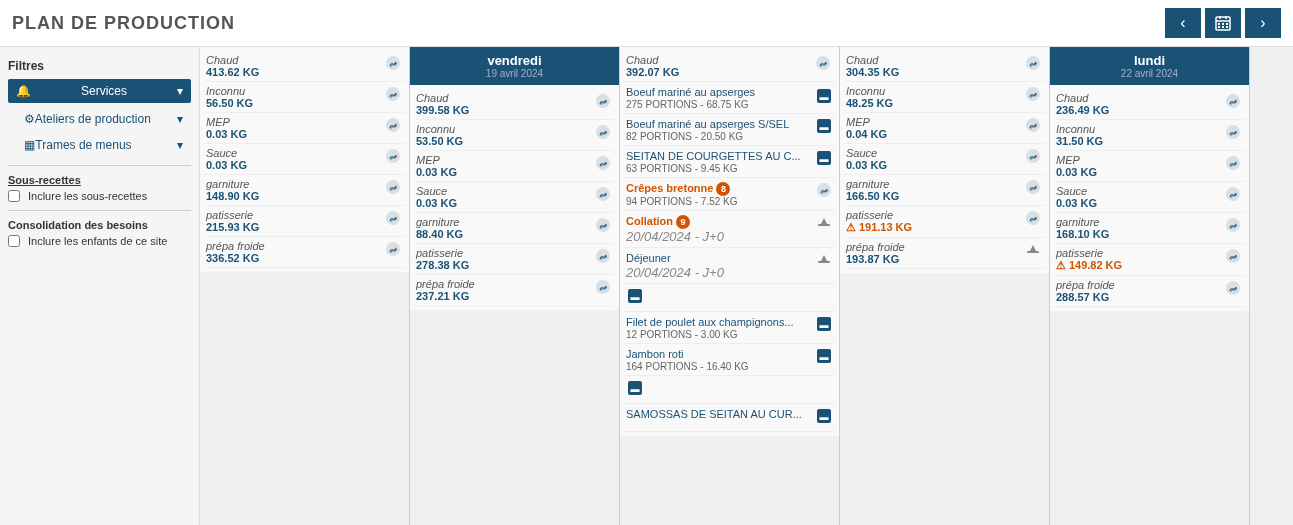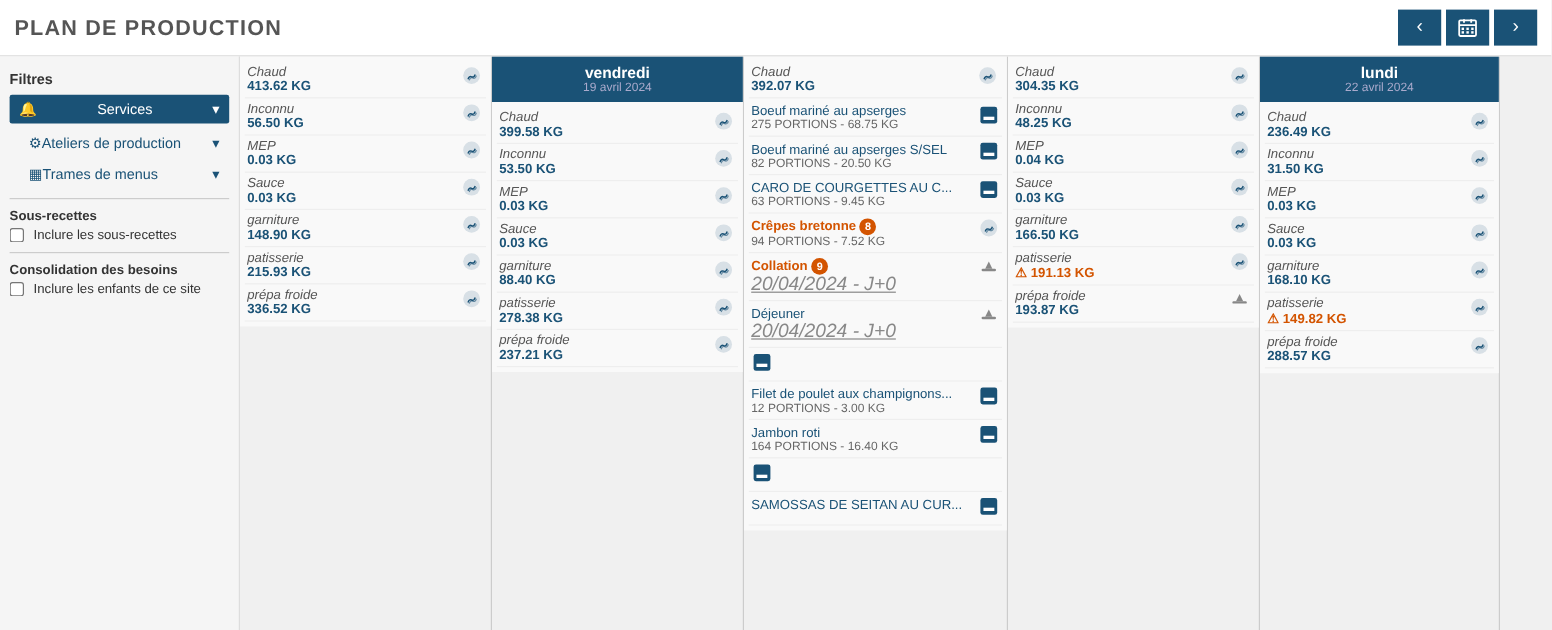--- a/index.html
+++ b/index.html
@@ -16,21 +16,21 @@
     .main { display: flex; height: calc(525px - 45px); }
 
     
     .sidebar { width: 200px; min-width: 200px; background: #f5f5f5; border-right: 1px solid #ddd; padding: 8px; overflow-y: auto; }
     .sidebar-section-title { font-size: 12px; font-weight: bold; color: #333; margin-bottom: 6px; margin-top: 4px; }
     .sidebar-dropdown { display: flex; align-items: center; justify-content: space-between; background: #1a5276; color: white; padding: 5px 8px; cursor: pointer; margin-bottom: 4px; border-radius: 2px; font-size: 12px; }
     .sidebar-sub-item { display: flex; align-items: center; padding: 5px 8px 5px 16px; cursor: pointer; color: #1a5276; font-size: 12px; margin-bottom: 2px; }
     .checkbox-row { display: flex; align-items: center; gap: 8px; margin: 4px 0; font-size: 11px; color: #333; }
     .checkbox-row input { width: 12px; height: 12px; }
     .section-divider { border-top: 1px solid #ccc; margin: 8px 0; }
-    .sous-recettes-title { font-size: 11px; font-weight: bold; color: #333; margin-bottom: 4px; }
+    .sous-recettes-title { font-size: 11px; font-weight: bold; color: #333; margin-bottom: 4px; text-decoration: underline; }
     .consol-title { font-size: 11px; font-weight: bold; color: #333; margin: 6px 0 4px; }
 
     
     .content { flex: 1; overflow: auto; display: flex; flex-direction: column; }
 
     
     .cal-grid { display: grid; grid-template-columns: 210px 210px 220px 210px 200px; flex: 1; overflow-y: auto; }
 
     
     .day-col { border-right: 1px solid #ccc; }
@@ -46,21 +46,21 @@
     .cat-name { font-style: italic; color: #555; font-size: 11px; }
     .cat-weight { font-weight: bold; color: #1a5276; font-size: 11px; }
     .cat-icon { width: 20px; display: flex; align-items: center; justify-content: center; }
 
     
     .recipe-item { padding: 3px 2px; border-bottom: 1px solid #eee; }
     .recipe-name { color: #1a5276; font-size: 11px; cursor: pointer; }
     .recipe-name.alert { color: #d35400; font-weight: bold; }
     .recipe-badge { display: inline-block; background: #d35400; color: white; border-radius: 50%; width: 14px; height: 14px; text-align: center; line-height: 14px; font-size: 9px; margin-left: 3px; }
     .recipe-portions { font-size: 10px; color: #666; }
-    .recipe-sub { font-size: 16px; color: #888; font-style: italic; text-decoration: underline; }
+    .recipe-sub { font-size: 13px; color: #888; font-style: italic; }
 
     
     .content::-webkit-scrollbar { width: 8px; }
     .content::-webkit-scrollbar-thumb { background: #999; }
 
     .cat-weight-warning { color: #d35400; font-size: 11px; font-weight: bold; }
   </style>
 </head>
 <body>
 
@@ -361,21 +361,21 @@
           </div>
           <div><svg width="18" height="18" viewBox="0 0 18 18">
                       <rect x="2" y="2" width="14" height="14" rx="2" fill="#1a5276"></rect>
                       <text x="9" y="13" text-anchor="middle" fill="white" font-size="9">▬</text>
                     </svg></div>
         </div>
       </div>
               <div class="recipe-item">
         <div style="display:flex; align-items:flex-start; justify-content:space-between;">
           <div>
-            <span class="recipe-name ">CARO DE COURGETTES AU C...</span>
+            <span class="recipe-name ">SEITAN DE COURGETTES AU C...</span>
             <div class="recipe-portions">63 PORTIONS - 9.45 KG</div>
             
           </div>
           <div><svg width="18" height="18" viewBox="0 0 18 18">
                       <rect x="2" y="2" width="14" height="14" rx="2" fill="#1a5276"></rect>
                       <text x="9" y="13" text-anchor="middle" fill="white" font-size="9">▬</text>
                     </svg></div>
         </div>
       </div>
               <div class="recipe-item">

